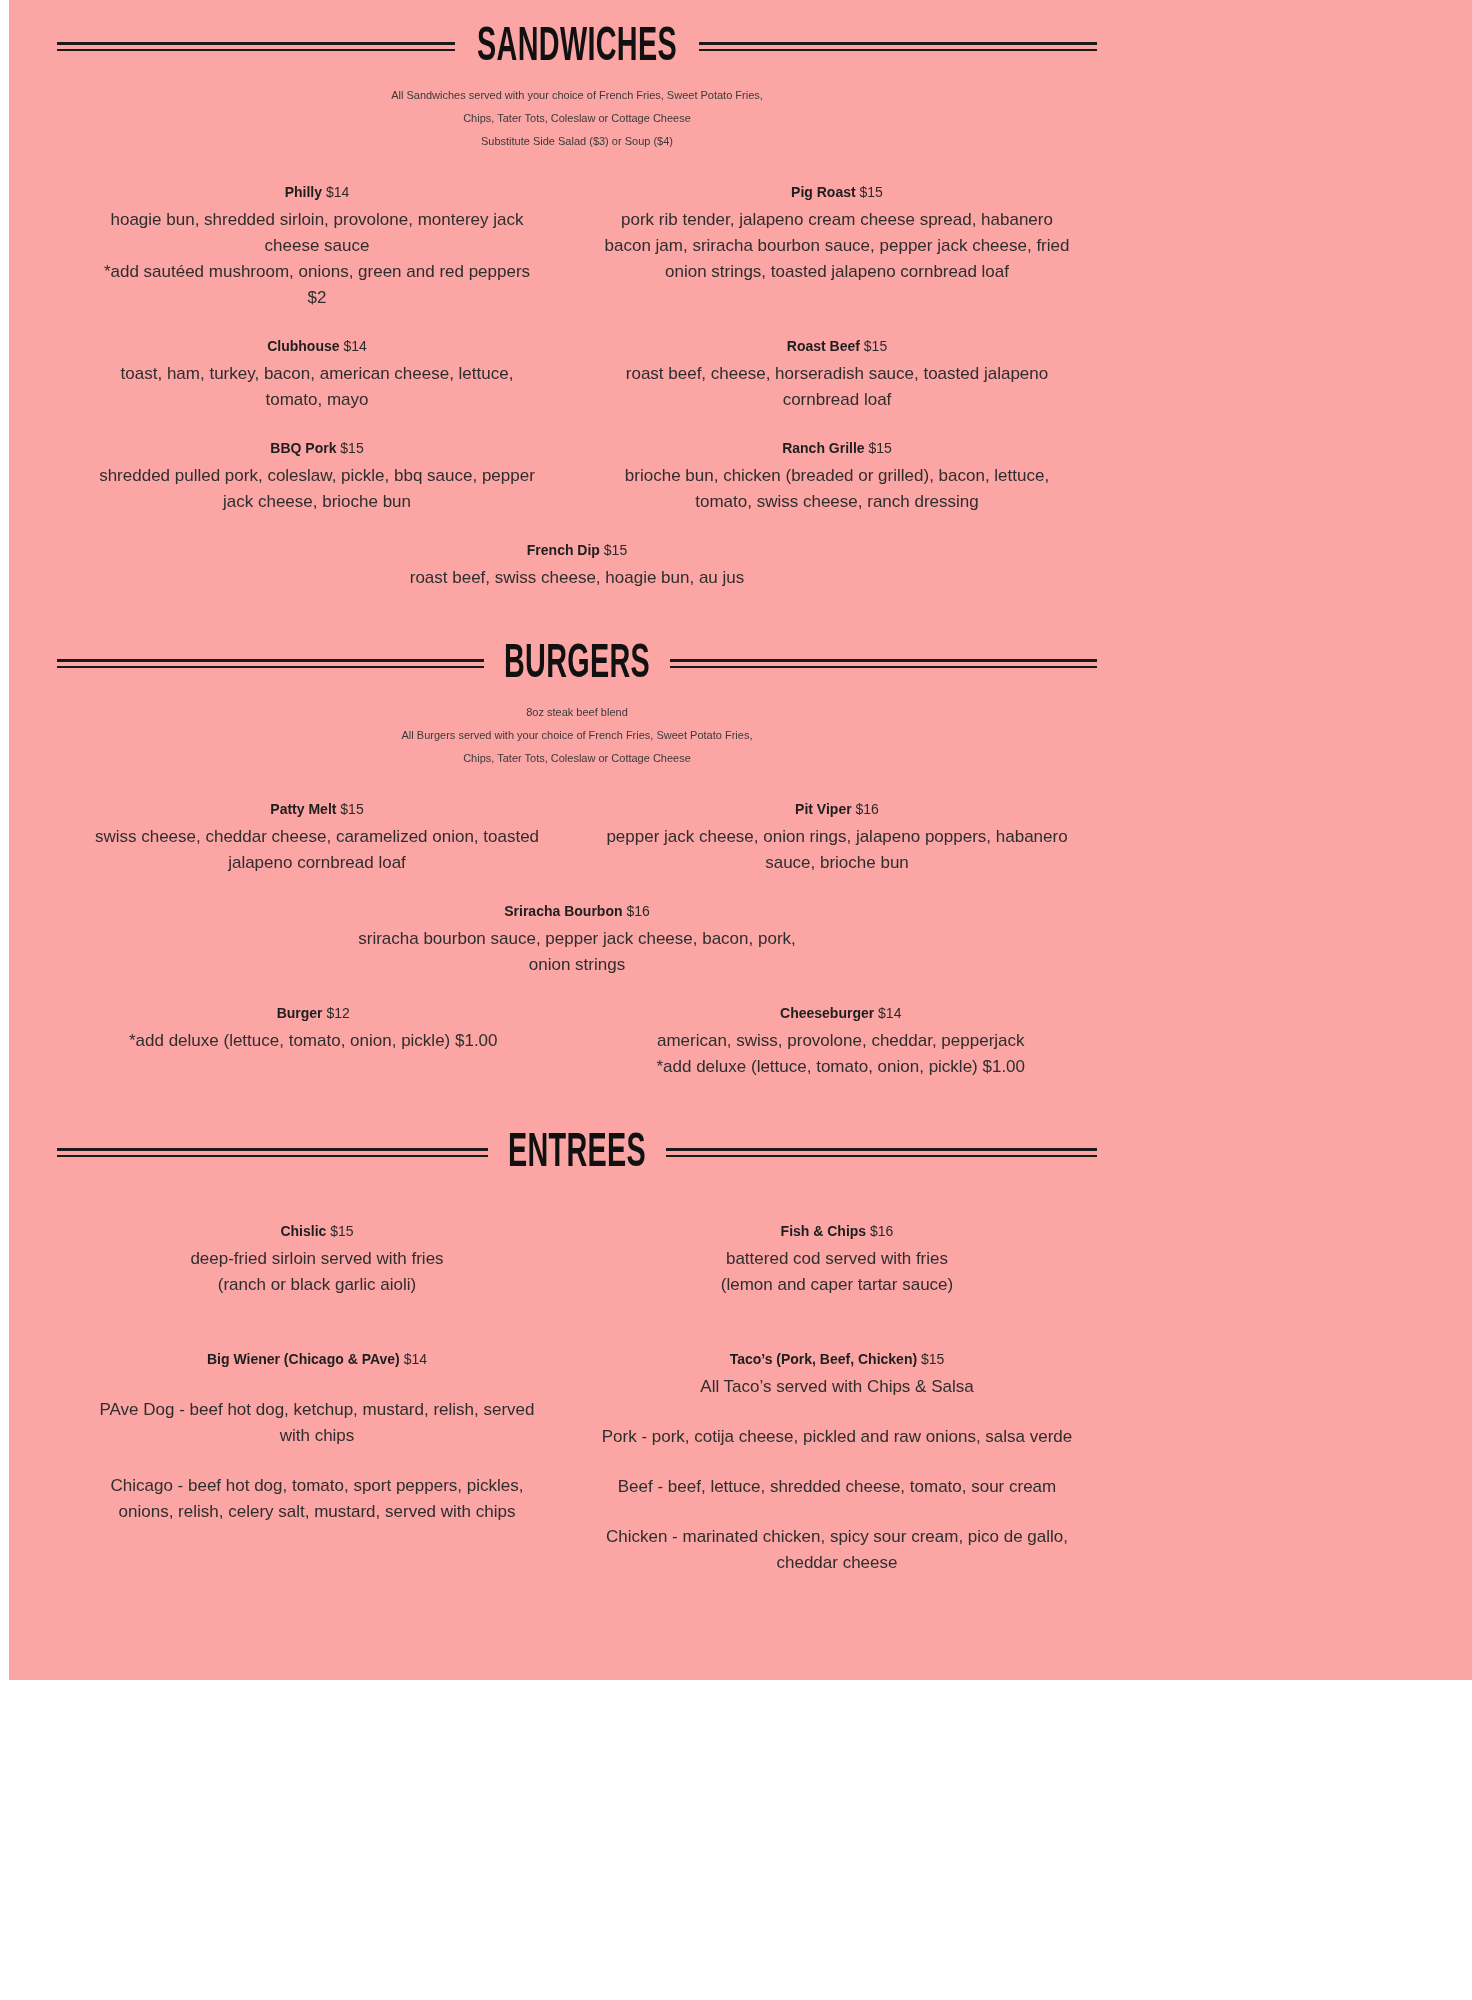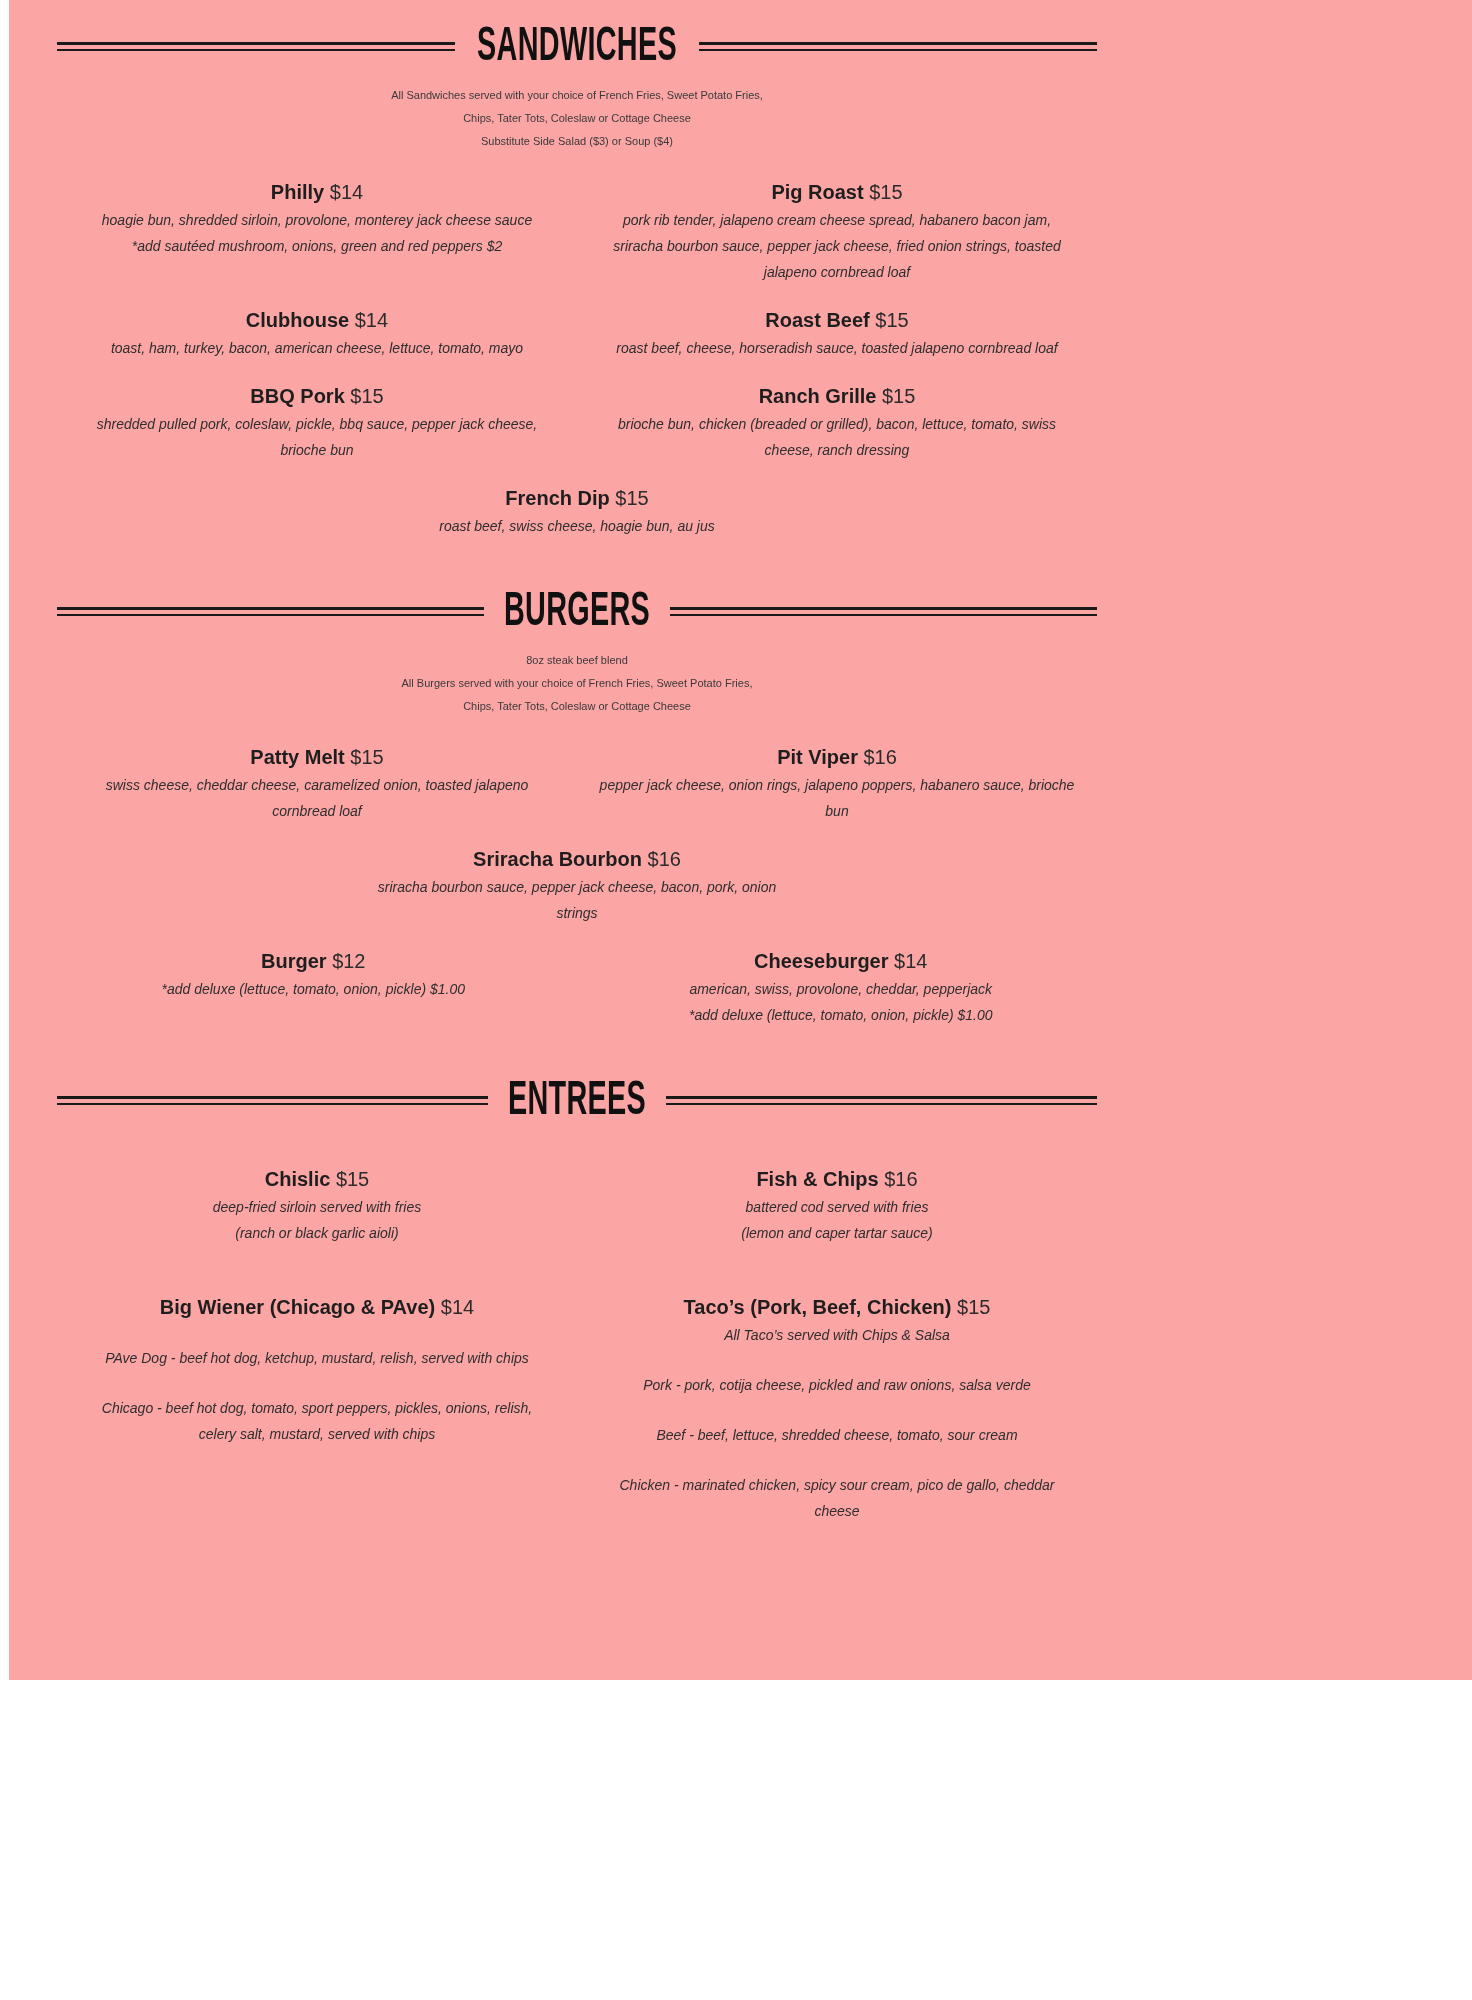--- a/index.html
+++ b/index.html
@@ -73,30 +73,29 @@
   }
   .cols.wide-gap { row-gap: 48px; }
   .cell { display: flex; justify-content: center; align-items: flex-start; }
 
   .item { text-align: center; }
   .col-l .item { max-width: 445px; }
   .col-r .item { max-width: 480px; }
   .item-centered { max-width: 440px; }
 
   .item .title {
-    font-size: 20px;
+    font-size: 14px;
     line-height: 27px;
     color: #1e1e1e;
     margin-bottom: 1px;
   }
   .item .name  { font-weight: 700; }
   .item .price { font-weight: 400; color: #2b2b2b; }
   .item p {
-    font-style: italic;
-    font-size: 14px;
+    font-size: 17px;
     line-height: 26px;
     color: #2e2e2e;
   }
   .item p.spaced { margin-top: 24px; }
 
   .centered-row {
     display: flex;
     justify-content: center;
     margin-top: 22px;
   }

